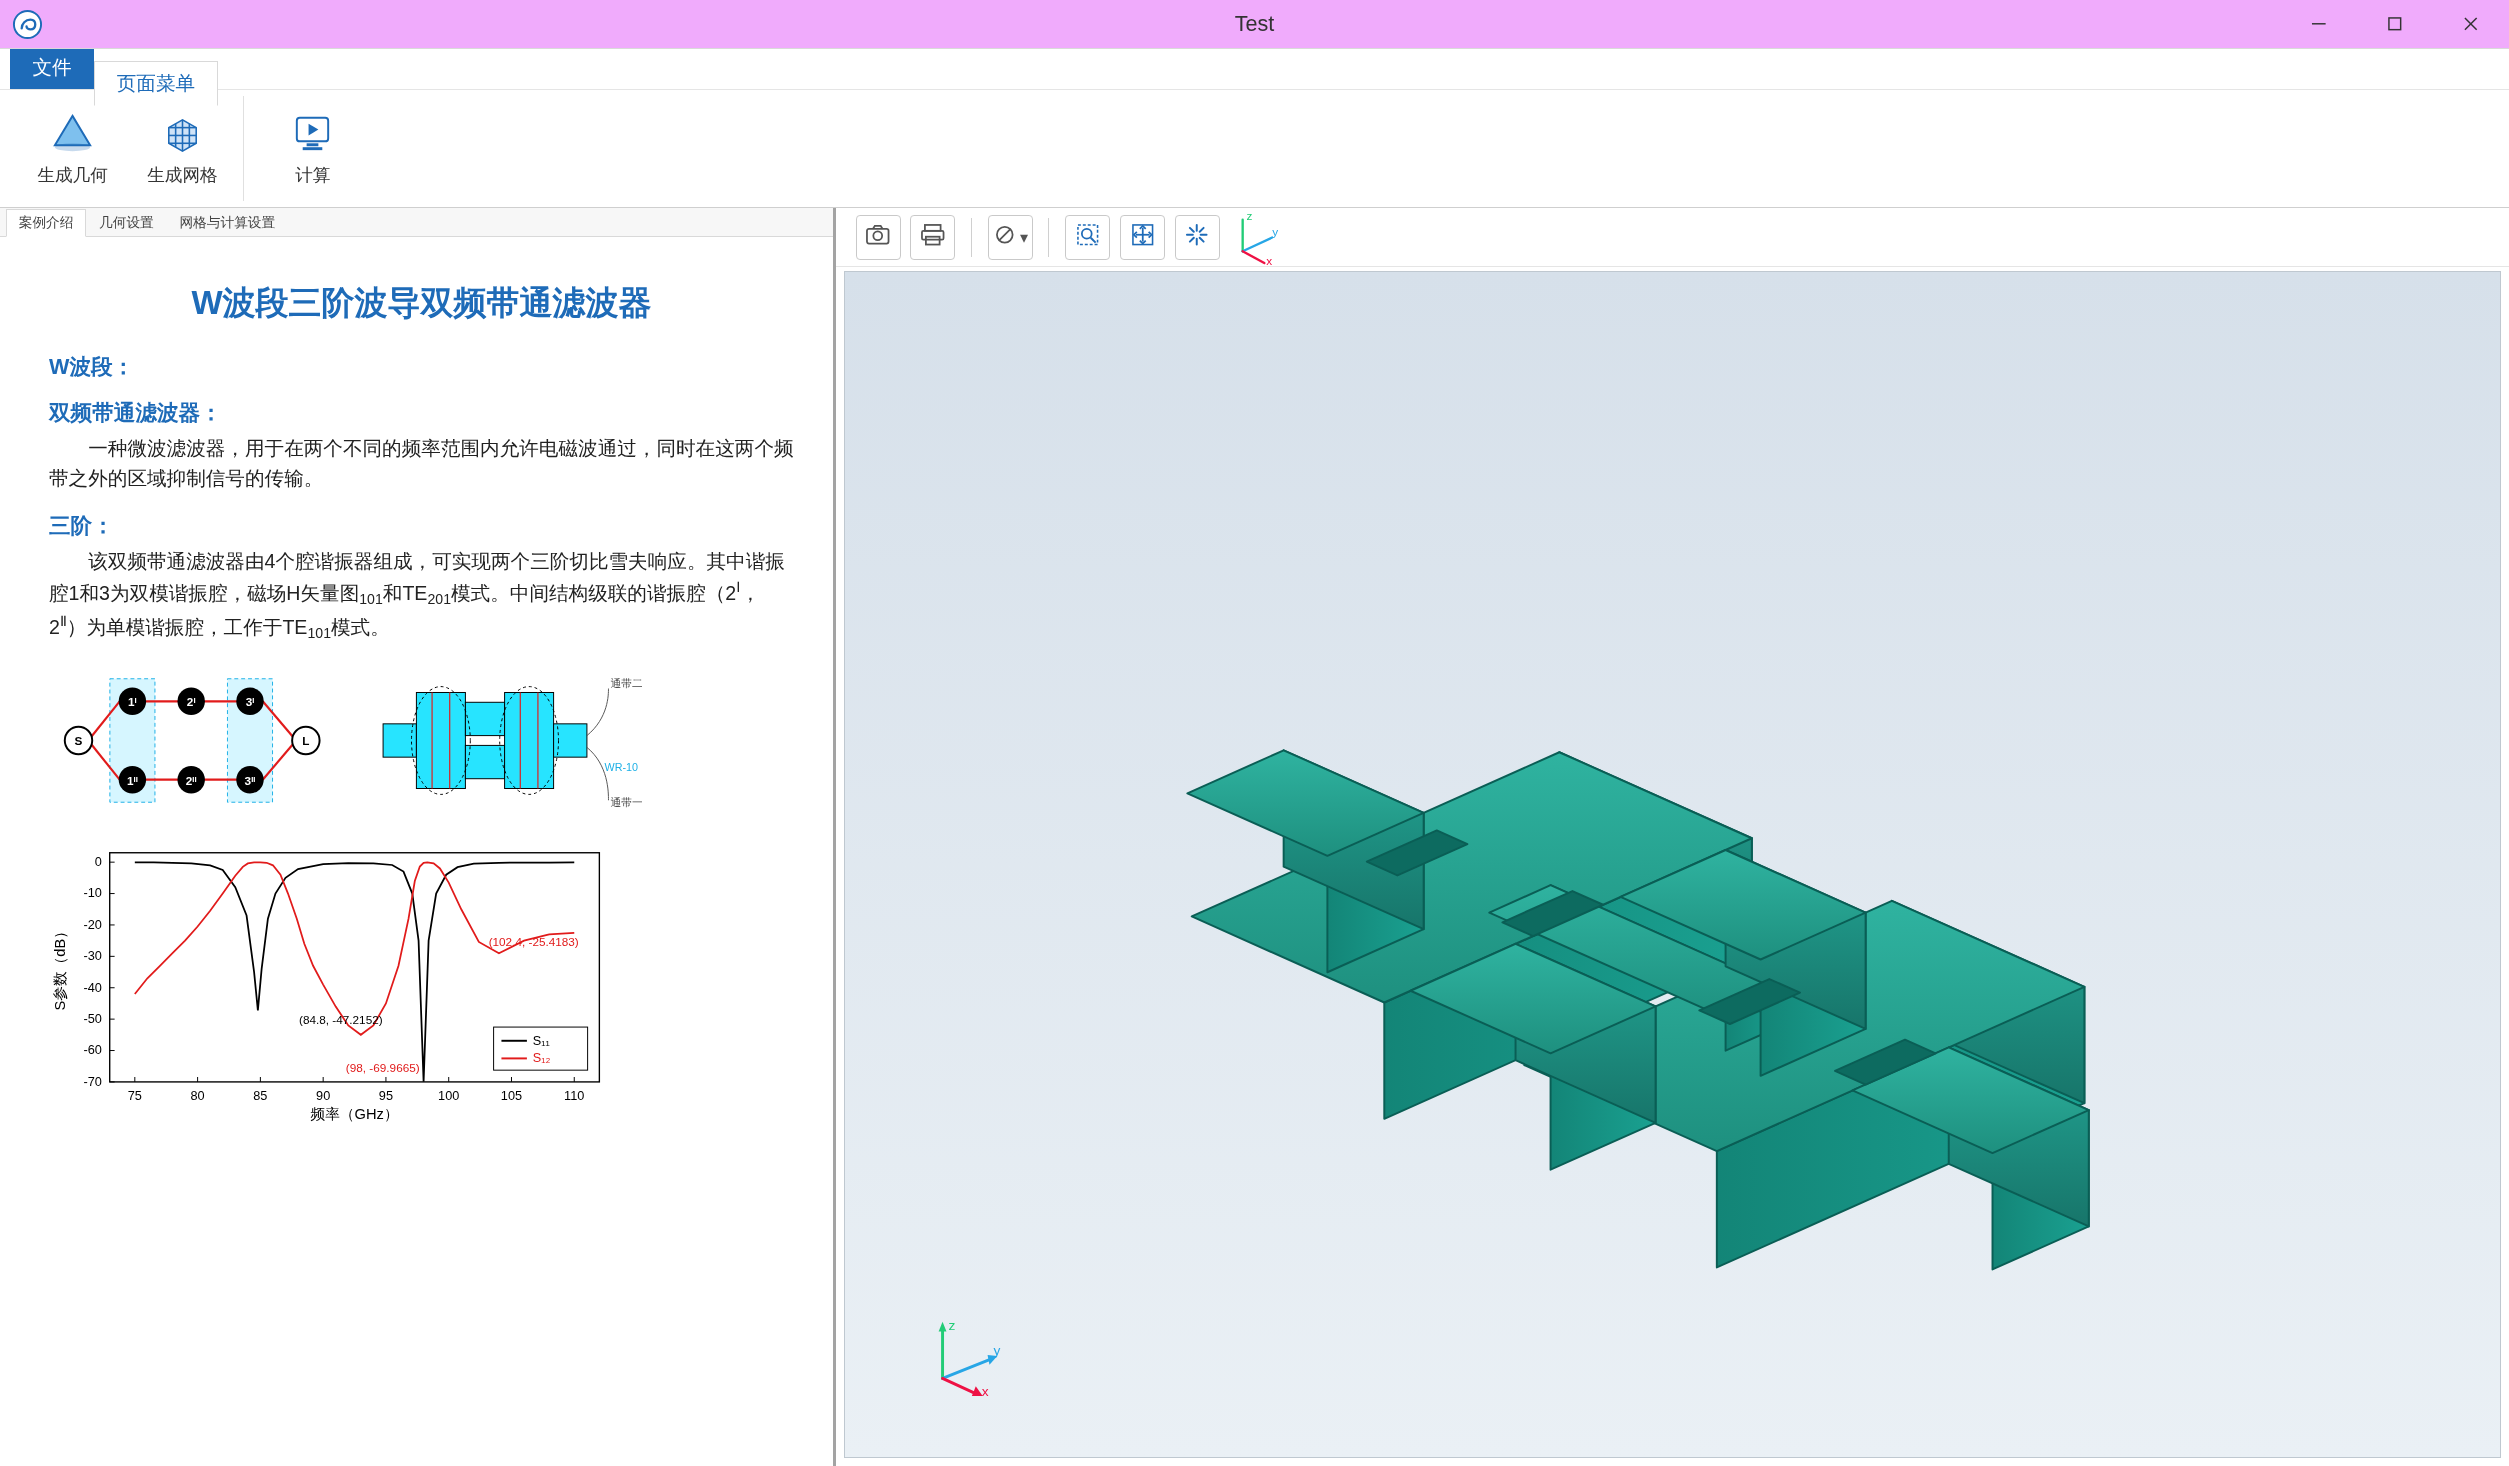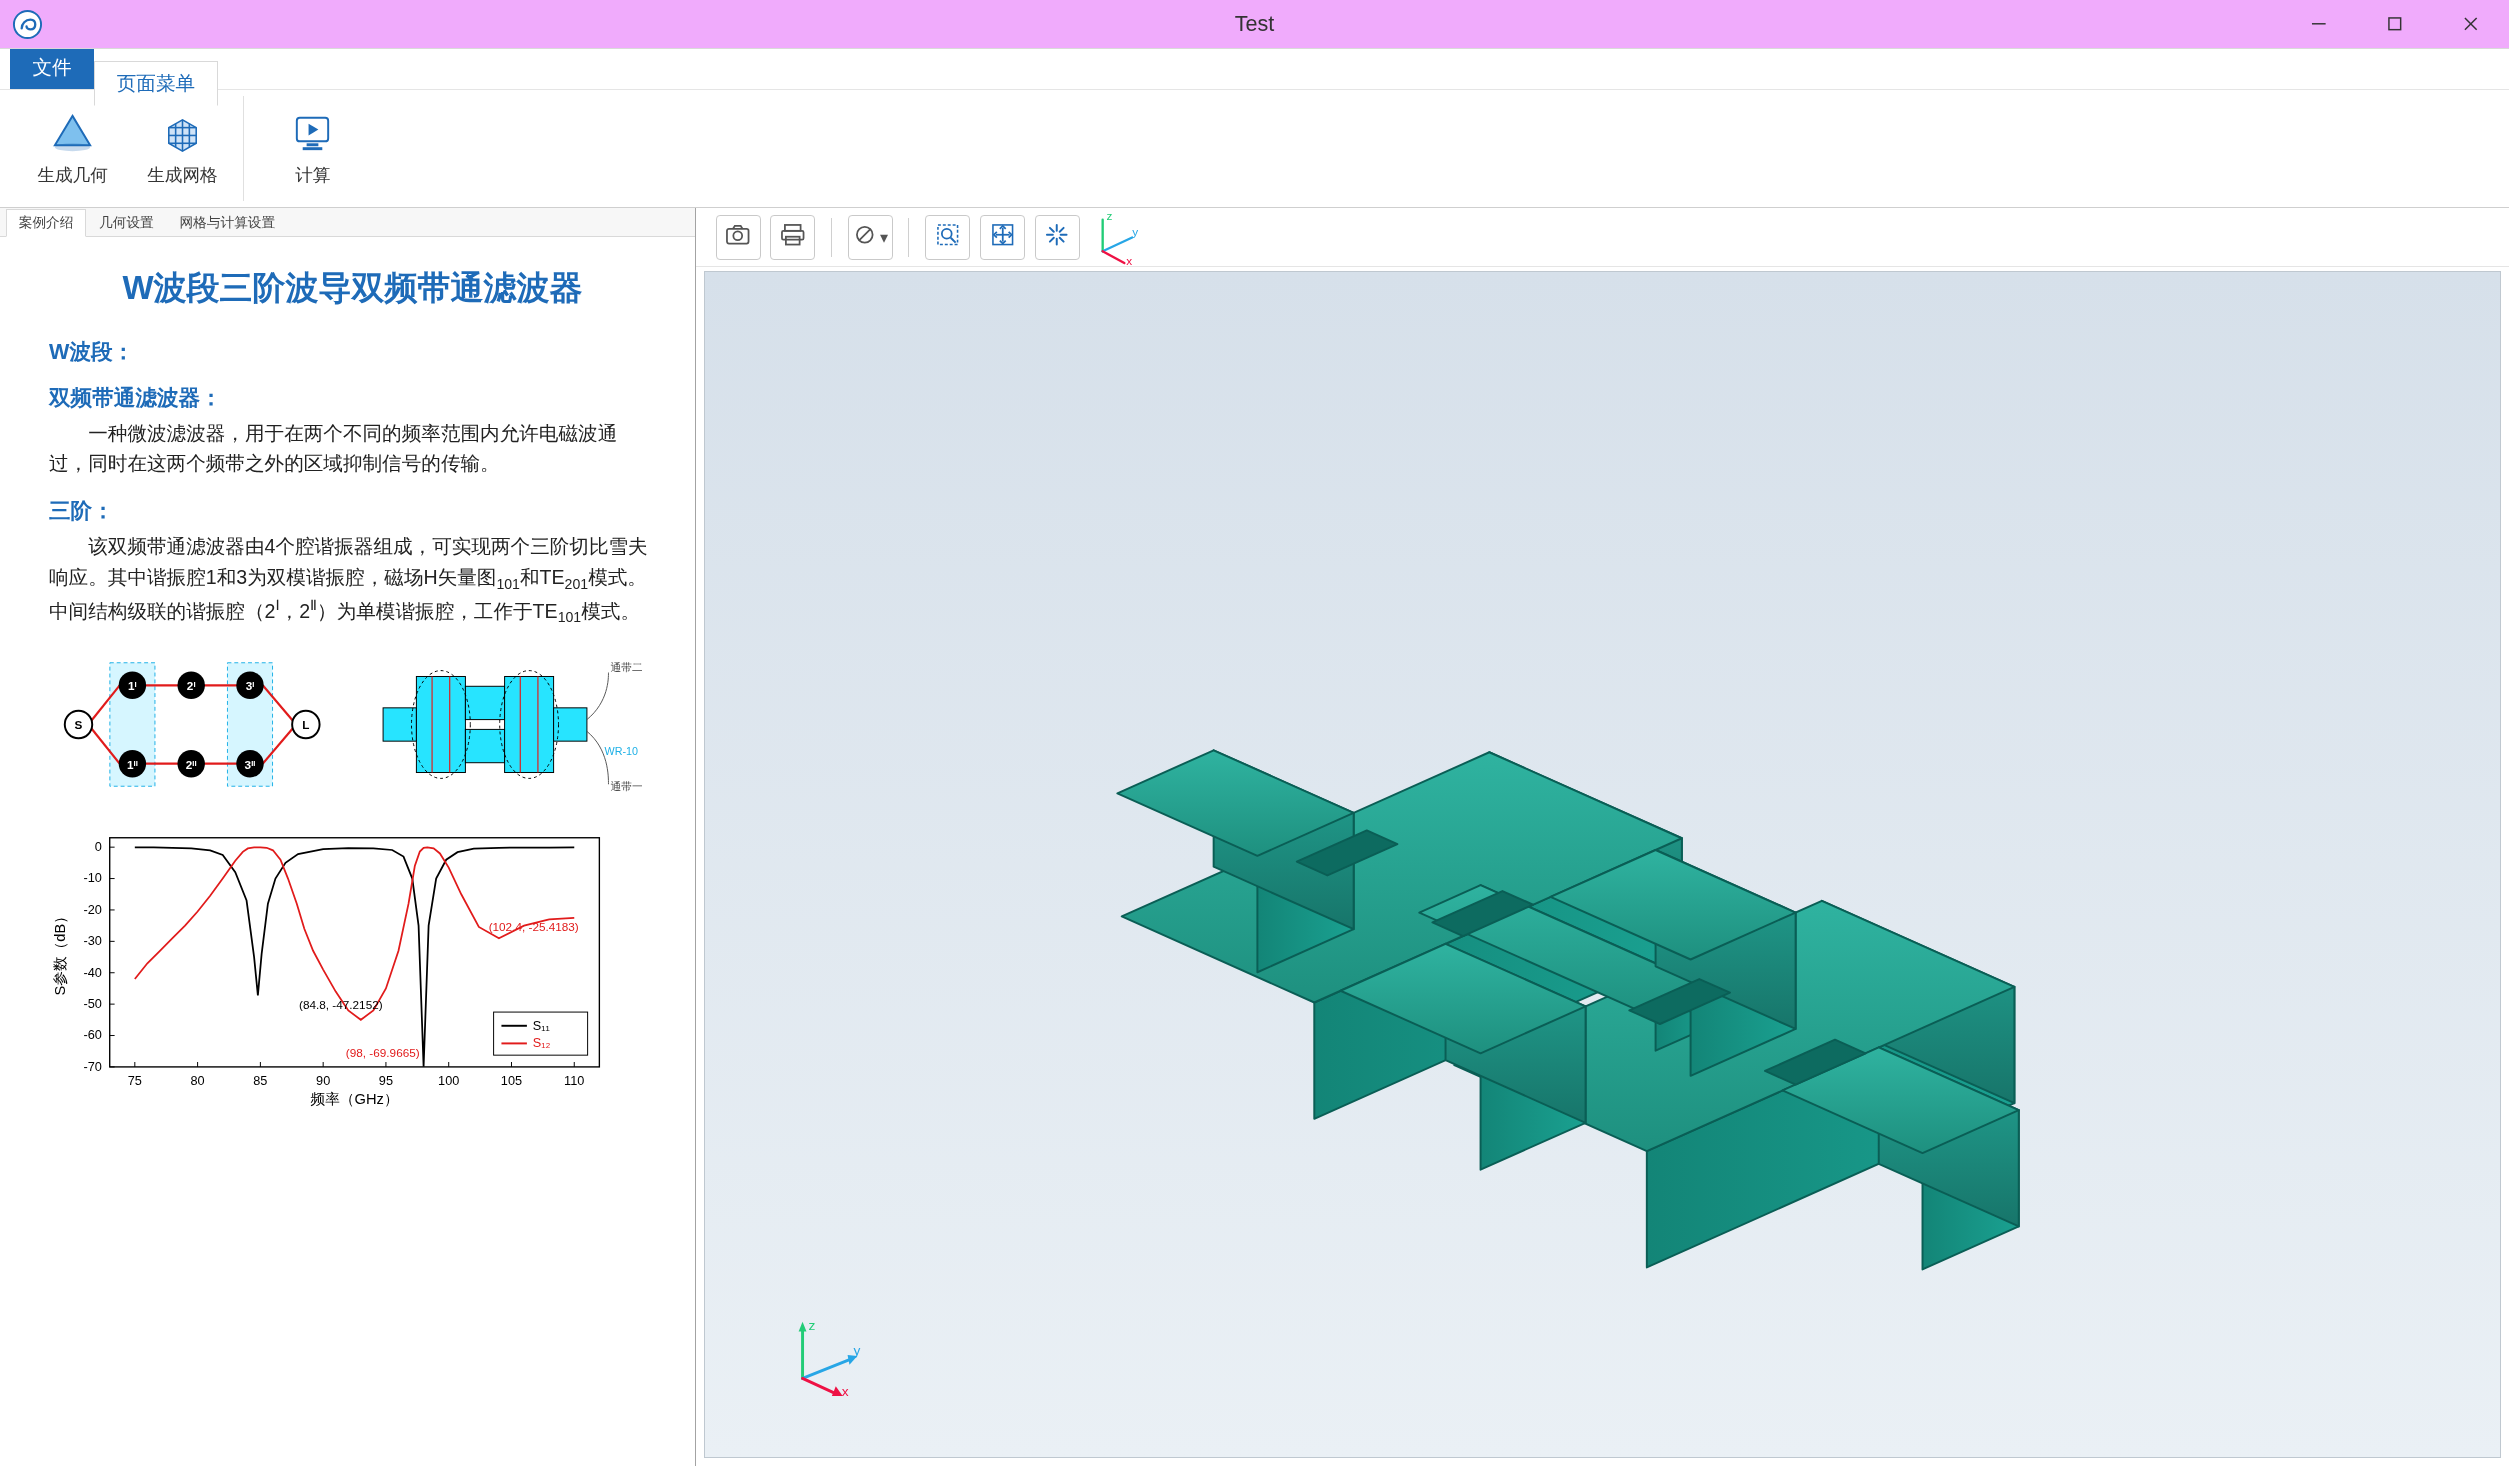--- a/index.html
+++ b/index.html
@@ -21,21 +21,21 @@
 
 
 .ribbon { height: 118px; background:#fff; border-bottom:1px solid #cfcfcf; display:flex; align-items:center; padding:5.9px 11.8px; gap:7.8px; }
 .rib-group { display:flex; gap:11.8px; padding:3.9px 11.8px; border-right:1px solid #e0e0e0; height:100%; align-items:center; }
 .rib-btn { display:flex; flex-direction:column; align-items:center; justify-content:center; width:98px; height:100%; cursor:pointer; border:1px solid transparent; border-radius:3.9px; }
 .rib-icon { width:47px; height:47px; margin-bottom:5.9px; display:flex; align-items:center; justify-content:center; }
 .rib-label { font-size:17.6px; color:#333; }
 
 
 .workspace { display:flex; height: calc(1466px - 49px - 41px - 118px); }
-.left-pane { width: 696px; border-right:1px solid #a3a3a3; display:flex; flex-direction:column; }
+.left-pane { width: 836px; border-right:3px solid #a3a3a3; display:flex; flex-direction:column;gap:15px; }
 .right-pane { flex:1; display:flex; flex-direction:column; }
 
 
 .tabstrip { height: 29px; background:#f7f7f7; border-bottom:1px solid #d9d9d9; display:flex; align-items:flex-end; padding-left:5.9px; font-size:13.7px; color:#444; }
 .tab { padding:3.9px 11.8px; border:1px solid transparent; border-bottom:none; cursor:pointer; white-space:nowrap; }
 .tab.active { background:#fff; border:1px solid #d9d9d9; border-bottom:1px solid #fff; position:relative; top:1px; }
 
 
 .article { flex:1; overflow:auto; padding: 29px 39px 19.6px 49px; color:#222; }
 .article h1 { font-size: 33px; color:#1E6BB8; font-weight:700; text-align:center; margin-bottom:25.5px; }

